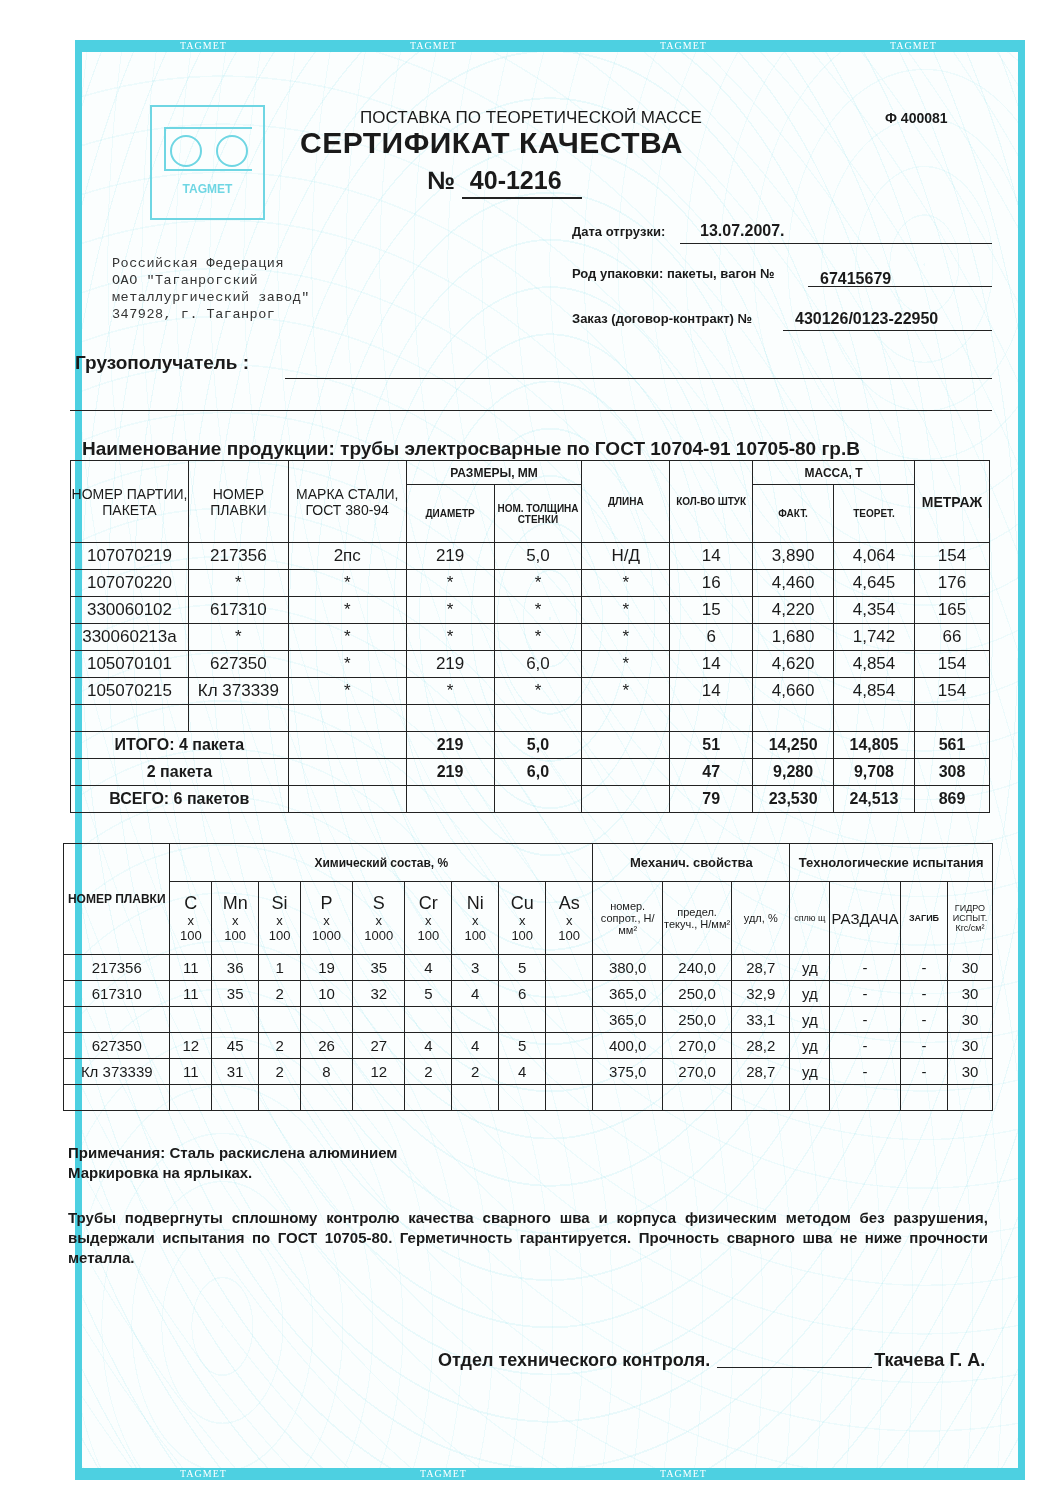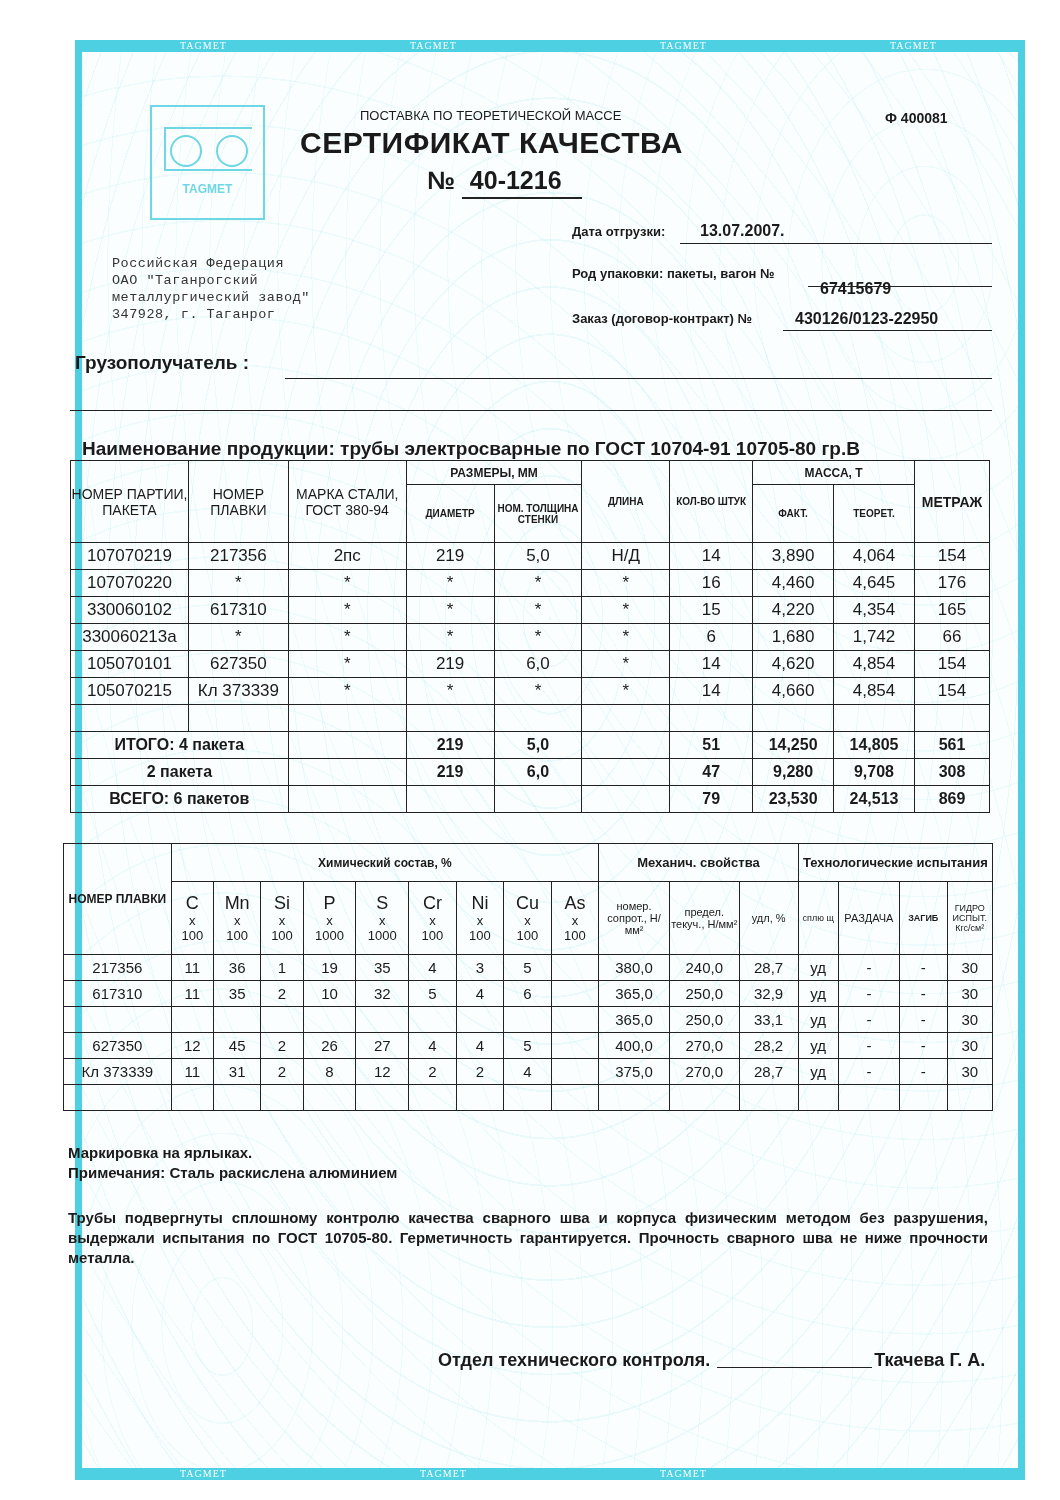--- a/index.html
+++ b/index.html
@@ -10,21 +10,21 @@
       repeating-radial-gradient(ellipse at 15% 90%, rgba(77,208,225,0.08) 0 1px, transparent 1px 30px),
       repeating-radial-gradient(ellipse at 90% 15%, rgba(77,208,225,0.08) 0 1px, transparent 1px 34px),
       #fbfefe;}
   .wm{position:absolute;color:#fff;font-family:"Liberation Serif",serif;font-size:10px;letter-spacing:1px;}
   .abs{position:absolute;}
   .logo{position:absolute;left:150px;top:105px;width:115px;height:115px;border:2px solid #6fd6e3;box-sizing:border-box;}
   .logo .inner{position:absolute;left:12px;top:20px;width:86px;height:40px;border:2px solid #6fd6e3;border-right:none;}
   .logo .c1,.logo .c2{position:absolute;top:28px;width:28px;height:28px;border:2px solid #6fd6e3;border-radius:50%;}
   .logo .c1{left:18px}.logo .c2{left:64px}
   .logo .txt{position:absolute;left:0;right:0;top:75px;text-align:center;color:#6fd6e3;font-size:12px;font-weight:bold;}
-  .supply{left:360px;top:108px;font-size:13px;}
+  .supply{left:360px;top:108px;font-size:17px;}
   .title{left:300px;top:126px;font-size:30px;font-weight:bold;letter-spacing:0.5px;}
   .certno{left:427px;top:166px;font-size:25px;font-weight:bold;}
   .certno .num{display:inline-block;border-bottom:2px solid #222;padding:0 20px 2px 8px;}
   .form{left:885px;top:110px;font-size:14px;font-weight:bold;}
   .field-lbl{font-size:13px;font-weight:bold;}
   .field-val{font-size:16px;font-weight:bold;}
   .uline{position:absolute;height:0;border-top:1.5px solid #222;}
   .addr{left:112px;top:255px;font-family:"Liberation Mono",monospace;font-size:13.5px;line-height:17px;color:#333;letter-spacing:0.5px;}
   .consignee{left:75px;top:352px;font-size:19px;font-weight:bold;}
   .prodname{left:82px;top:438px;font-size:19px;font-weight:bold;}
@@ -77,21 +77,21 @@
   <div>ОАО "Таганрогский</div>
   <div>металлургический завод"</div>
   <div>347928, г. Таганрог</div>
 </div>
 
 <div class="abs field-lbl" style="left:572px;top:224px">Дата отгрузки:</div>
 <div class="abs field-val" style="left:700px;top:222px">13.07.2007.</div>
 <div class="uline" style="left:680px;top:243px;width:312px"></div>
 
 <div class="abs field-lbl" style="left:572px;top:266px">Род упаковки: пакеты, вагон №</div>
-<div class="abs field-val" style="left:820px;top:280px">67415679</div>
+<div class="abs field-val" style="left:820px;top:270px">67415679</div>
 <div class="uline" style="left:808px;top:286px;width:184px"></div>
 
 <div class="abs field-lbl" style="left:572px;top:311px">Заказ (договор-контракт) №</div>
 <div class="abs field-val" style="left:795px;top:310px">430126/0123-22950</div>
 <div class="uline" style="left:783px;top:330px;width:209px"></div>
 
 <div class="abs consignee">Грузополучатель :</div>
 <div class="abs" style="left:290px;top:356px;font-size:15px"></div>
 <div class="uline" style="left:285px;top:378px;width:707px"></div>
 <div class="uline" style="left:70px;top:410px;width:922px"></div>
@@ -288,21 +288,21 @@
         <th class="el"><span>P</span><small>x</small><small>1000</small></th>
         <th class="el"><span>S</span><small>x</small><small>1000</small></th>
         <th class="el"><span>Cr</span><small>x</small><small>100</small></th>
         <th class="el"><span>Ni</span><small>x</small><small>100</small></th>
         <th class="el"><span>Cu</span><small>x</small><small>100</small></th>
         <th class="el"><span>As</span><small>x</small><small>100</small></th>
         <th style="font-size: 11px;">номер. сопрот., Н/мм²</th>
         <th style="font-size: 11px;">предел. текуч., Н/мм²</th>
         <th style="font-size: 11px; margin-left: 14px;">удл, %</th>
         <th style="font-size: 9px;">сплю щ</th>
-        <th style="font-size: 11px;">РАЗДАЧА</th>
+        <th style="font-size: 15px;">РАЗДАЧА</th>
         <th style="font-size: 9px; font-weight: bold;">ЗАГИБ</th>
         <th style="font-size: 9px;">ГИДРО ИСПЫТ. Кгс/см²</th>
       </tr>
   </tbody>
     <tbody id="chem-rows">
       <tr>
         <td>217356</td>
         <td>11</td>
         <td>36</td>
         <td>1</td>
@@ -414,22 +414,22 @@
         <td></td>
         <td></td>
         <td></td>
         <td></td>
         <td></td>
       </tr>
 </tbody>
   </table>
 
 <div class="abs notes">
+  <div>Примечания: Сталь раскислена  алюминием</div>
   <div>Маркировка на ярлыках.</div>
-  <div>Примечания: Сталь раскислена  алюминием</div>
 </div>
 <div class="abs para">
   <div>Трубы подвергнуты сплошному контролю качества сварного шва и корпуса физическим методом без разрушения, выдержали испытания по ГОСТ 10705-80. Герметичность гарантируется. Прочность сварного шва не ниже прочности металла.</div>
 </div>
 <div class="abs sign">
   <span>Отдел технического контроля.</span>
   <span class="line"></span><span>Ткачева Г. А.</span>
 </div>
 
 </body></html>

